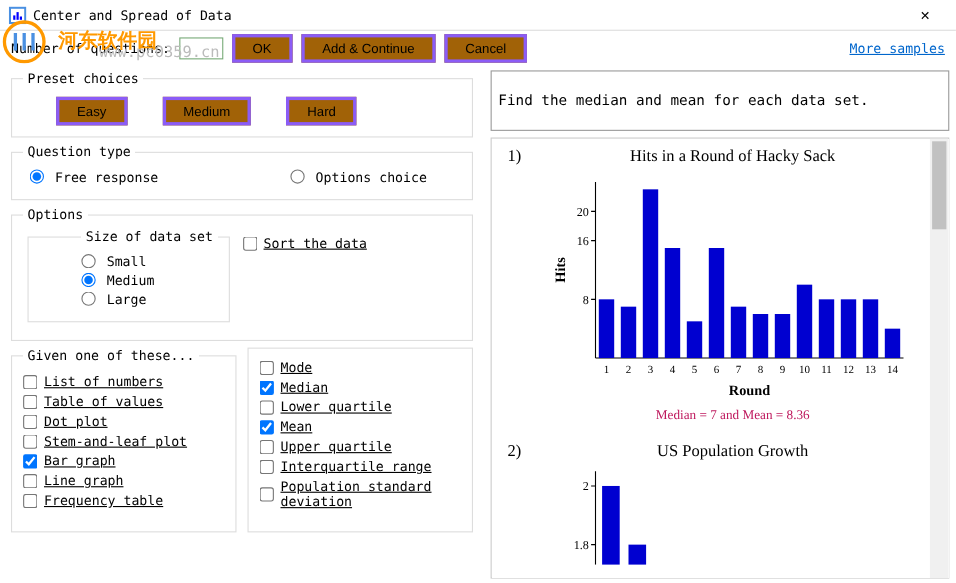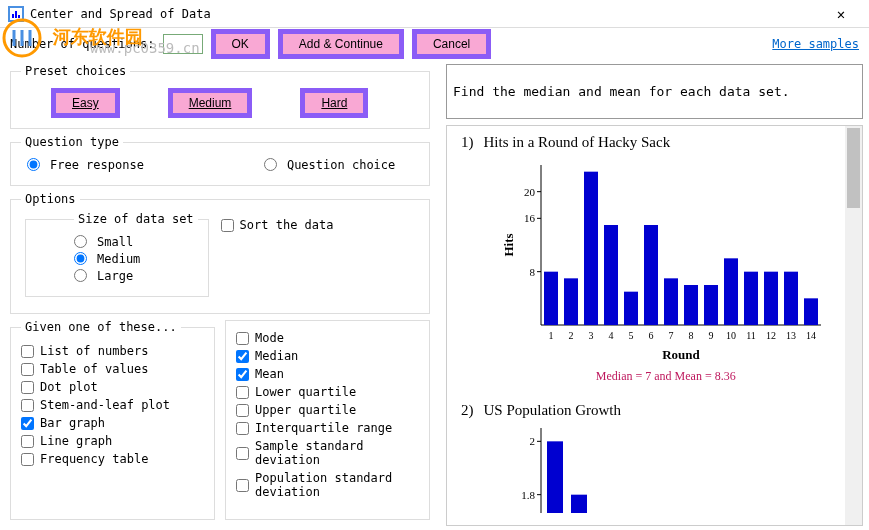--- a/index.html
+++ b/index.html
@@ -6,46 +6,46 @@
 body { font-family: "SimSun", "宋体", monospace; font-size: 12px; background: #fff; width: 869px; height: 530px; position: relative; }
 .titlebar { display: flex; align-items: center; padding: 4px 8px; border-bottom: 1px solid #ddd; height: 28px; }
 .titlebar-icon { width: 16px; height: 16px; margin-right: 6px; }
 .titlebar-title { flex: 1; font-size: 12px; }
 .close-btn { width: 40px; text-align: center; font-size: 14px; cursor: pointer; }
 .watermark { position: absolute; top: 18px; left: 2px; color: #f90; font-size: 18px; font-weight: bold; z-index: 10; }
 .watermark-sub { position: absolute; top: 40px; left: 90px; color: #bbb; font-size: 14px; z-index: 10; }
 .toolbar { display: flex; align-items: center; padding: 4px 10px; gap: 8px; height: 32px; }
 .toolbar label { font-size: 12px; }
 .num-input { width: 40px; height: 20px; border: 1px solid #7a7; }
-.btn { padding: 3px 16px; background: #f9a8d4; border: 5px solid #8b5cf6; font-size: 12px; cursor: pointer; }
+.btn { padding: 3px 16px; background: #a16207; border: 3px solid #8b5cf6; font-size: 12px; cursor: pointer; }
 .link { color: #0066cc; text-decoration: underline; cursor: pointer; margin-left: auto; }
 .main { display: flex; height: calc(100% - 60px); }
 .left-panel { width: 440px; padding: 4px 10px; overflow-y: auto; }
 .right-panel { flex: 1; padding: 4px 6px; display: flex; flex-direction: column; }
 .prompt-box { border: 1px solid #999; padding: 19px 6px; margin-bottom: 6px; font-size: 13px; }
 .preview { flex: 1; border: 1px solid #ccc; padding: 8px 14px; overflow-y: auto; position: relative; background: #fff; }
 .scrollbar { position: absolute; right: 0; top: 0; width: 17px; height: 100%; background: #f0f0f0; }
 .scrollthumb { position: absolute; right: 2px; top: 2px; width: 13px; height: 80px; background: #c1c1c1; }
 fieldset { border: 1px solid #ddd; padding: 6px 10px 10px; margin-bottom: 6px; }
 legend { font-size: 12px; padding: 0 4px; }
-.preset-row { display: flex; gap: 48px; margin-top: 4px; margin-left: 30px; text-decoration: underline; }
+.preset-row { display: flex; gap: 32px; margin-top: 4px; margin-left: 30px; }
 .radio-row { display: flex; align-items: flex-start; gap: 6px; margin: 3px 0; }
 .radio-row input { margin-right: 4px; }
 .two-col { display: flex; gap: 10px; }
 .col { flex: 1; }
 .col fieldset { height: 100%; }
-.check-row { display: flex; align-items: center; margin: 4px 0; gap: 6px; }
+.check-row { display: flex; align-items: center; margin: 4px 0; gap: 6px; text-decoration: underline; }
 .check-row input { width: 13px; height: 13px; }
 .nested-fieldset { margin-left: 4px; padding-left: 48px; }
 .qtype-row { display: flex; gap: 120px; margin-left: 6px; }
 .opts-inner { display: flex; gap: 12px; align-items: flex-start; }
 .chart-block { margin-bottom: 18px; display: flex; gap: 10px; }
 .chart-num { font-size: 15px; font-family: "Times New Roman", serif; }
 .chart-body { flex: 1; }
-.chart-title { text-align: left; font-size: 15px; font-family: "Times New Roman", serif; margin-bottom: 4px; }
+.chart-title { text-align: center; font-size: 15px; font-family: "Times New Roman", serif; margin-bottom: 4px; }
 .chart-svg { display: block; margin: 0 auto; }
 .chart-answer { color: #be185d; text-align: center; font-size: 12px; font-family: "Times New Roman", serif; margin-top: 4px; }
 .wmlogo { width: 40px; height: 40px; display: inline-block; vertical-align: middle; }
 </style>
 </head>
 <body>
 
 <div class="titlebar">
   <span class="titlebar-icon">
     <svg width="16" height="16">
@@ -91,21 +91,21 @@
 
     <fieldset>
       <legend>Question type</legend>
       <div class="qtype-row">
         <label class="radio-row">
             <input type="radio" name="qt" checked="" style="">
             <span>Free response</span>
           </label>
         <label class="radio-row">
             <input type="radio" name="qt" style="">
-            <span>Question choice</span>
+            <span>Options choice</span>
           </label>
       </div>
     </fieldset>
 
     <fieldset>
       <legend>Options</legend>
       <div class="opts-inner">
         <fieldset class="nested-fieldset">
           <legend>Size of data set</legend>
           <label class="radio-row">
@@ -169,38 +169,34 @@
           <div id="find-list">
               <label class="check-row">
                 <input type="checkbox" style="">
                 <span>Mode</span>
               </label>
               <label class="check-row">
                 <input type="checkbox" checked="" style="">
                 <span>Median</span>
               </label>
               <label class="check-row">
+                <input type="checkbox" style="">
+                <span>Lower quartile</span>
+              </label>
+              <label class="check-row">
                 <input type="checkbox" checked="" style="">
                 <span>Mean</span>
               </label>
               <label class="check-row">
                 <input type="checkbox" style="">
-                <span>Lower quartile</span>
-              </label>
-              <label class="check-row">
-                <input type="checkbox" style="">
                 <span>Upper quartile</span>
               </label>
               <label class="check-row">
                 <input type="checkbox" style="">
                 <span>Interquartile range</span>
-              </label>
-              <label class="check-row">
-                <input type="checkbox" style="">
-                <span>Sample standard deviation</span>
               </label>
               <label class="check-row">
                 <input type="checkbox" style="">
                 <span>Population standard deviation</span>
               </label>
             </div>
         </fieldset>
       </div>
     </div>
   </div>

